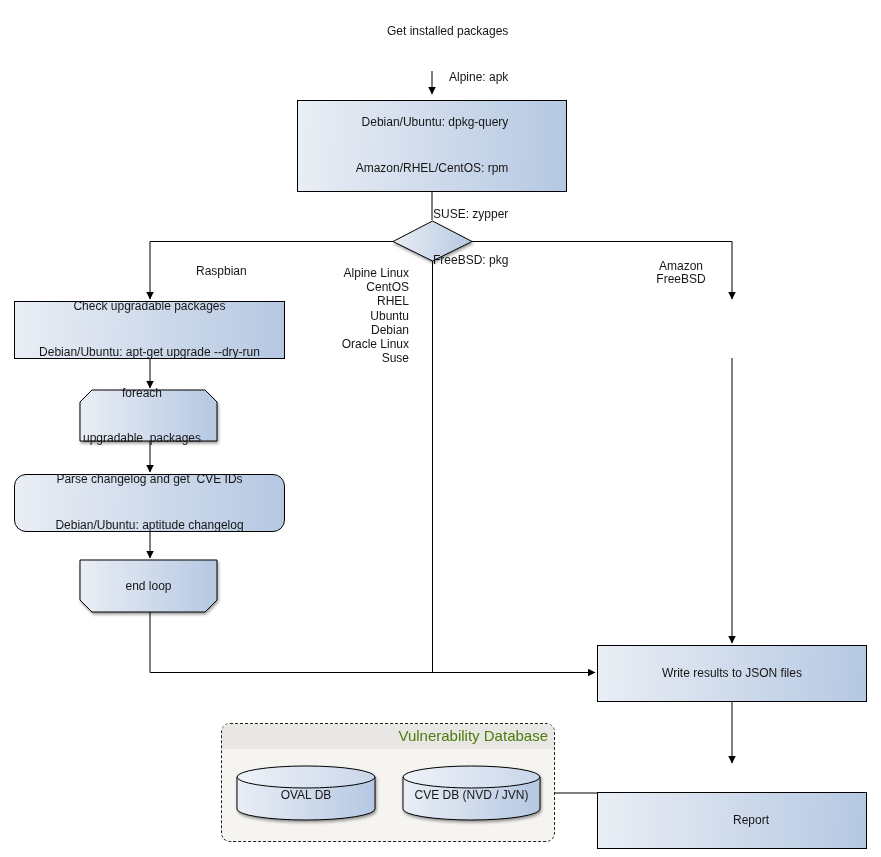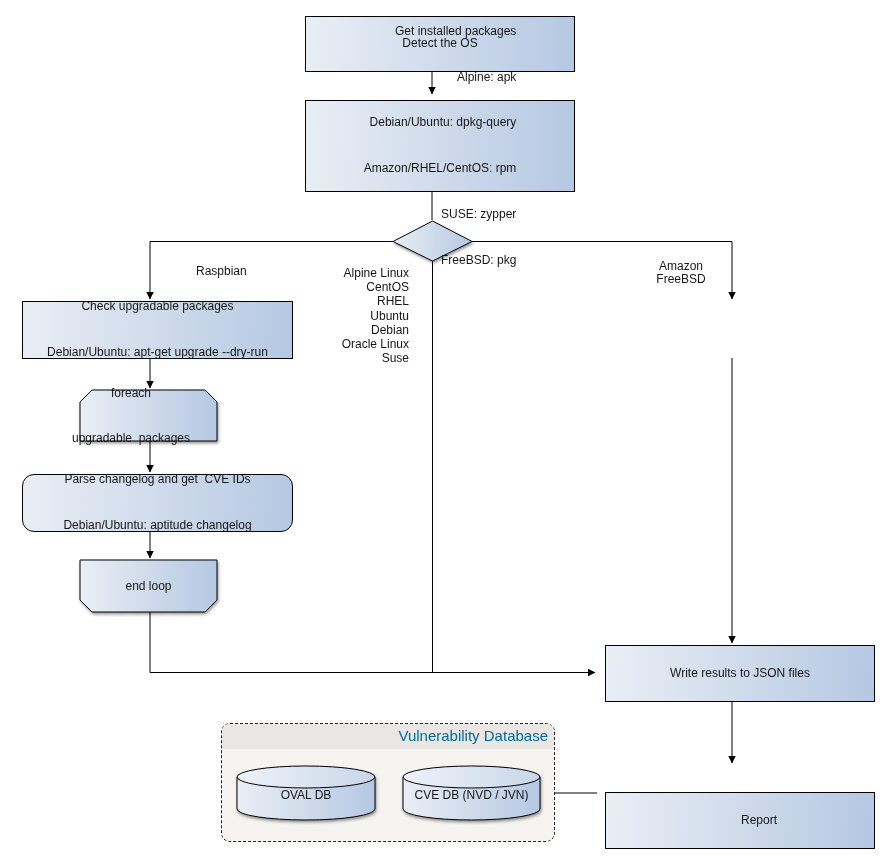--- a/index.html
+++ b/index.html
@@ -5,42 +5,42 @@
   html,body{margin:0;padding:0;background:#ffffff;}
   .canvas{
     position:relative;width:881px;height:857px;background:#ffffff;
     font-family:"Liberation Sans",sans-serif;color:#161616;overflow:hidden;
   }
   svg.layer{position:absolute;left:0;top:0;}
   .node{
     position:absolute;box-sizing:border-box;border:1px solid #000;
     background:linear-gradient(92deg,#eaeef5 0%,#b5c8e2 100%);
     display:flex;align-items:center;justify-content:center;
-    font-size:12px;line-height:15.3px;text-align:center;margin-left:8px;
+    font-size:12px;line-height:15.3px;text-align:center;
   }
   .node .pre, .pre{white-space:pre;}
   .right-block{text-align:right;}
   .shape-label{
     position:absolute;display:flex;align-items:center;justify-content:center;
     font-size:12px;line-height:15px;text-align:center;white-space:pre;
   }
   .edge-label{position:absolute;font-size:12px;line-height:14px;}
   .edge-label.center{text-align:center;margin-top:16px;}
   .edge-label.right{text-align:right;line-height:14.2px;}
   .group{
     position:absolute;left:221px;top:723px;width:334px;height:119px;
     box-sizing:border-box;border:1.5px dashed #222;border-radius:9px;
     background:#f5f4f1;
   }
   .group-strip{
     position:absolute;left:0;right:0;top:0;height:25px;
     background:#e9e7e3;border-radius:7px 7px 0 0;
   }
   .group-title{
-    position:absolute;right:6px;top:3px;font-size:15px;color:#0369a1;white-space:pre;
+    position:absolute;right:6px;top:3px;font-size:15px;color:#4d7c0f;white-space:pre;
   }
   .shadowed{filter:drop-shadow(1.5px 2px 1.5px rgba(0,0,0,0.40));}
 </style>
 </head>
 <body>
 
 <div class="canvas">
 
   <div class="group">
     <div class="group-strip"></div>
@@ -83,23 +83,20 @@
     <g class="shadowed">
       <path d="M237,777 L237,809 A69,11 0 0 0 375,809 L375,777 Z" fill="url(#gradNode)" stroke="#000" stroke-width="1"></path>
       <ellipse cx="306" cy="777" rx="69" ry="11" fill="url(#gradTop)" stroke="#000" stroke-width="1"></ellipse>
     </g>
     <g class="shadowed">
       <path d="M403,777 L403,809 A68.5,11 0 0 0 540,809 L540,777 Z" fill="url(#gradNode)" stroke="#000" stroke-width="1"></path>
       <ellipse cx="471.5" cy="777" rx="68.5" ry="11" fill="url(#gradTop)" stroke="#000" stroke-width="1"></ellipse>
     </g>
   </svg>
 
-  <div class="node" style="left:297px;top:16px;width:270px;height:56px;">
-    <div class="pre">Detect the OS</div>
-  </div>
 
   <div class="node" style="left:297px;top:100px;width:270px;height:92px;">
     <div class="pre right-block">
       <div>Get installed packages</div>
       <div>Alpine: apk</div>
       <div>Debian/Ubuntu: dpkg-query</div>
       <div>Amazon/RHEL/CentOS: rpm</div>
       <div>SUSE: zypper</div>
       <div>FreeBSD: pkg</div>
     </div>
@@ -121,21 +118,21 @@
   </div>
 
   <div class="node" style="left:597px;top:645px;width:270px;height:57px;">
     <div class="pre">Write results to JSON files</div>
   </div>
 
   <div class="node" style="left:597px;top:792px;width:270px;height:57px;padding-left:38px;">
     <div class="pre">Report</div>
   </div>
 
-  <div class="shape-label" style="left:65px;top:390px;width:132px;height:51px;border-radius:8px;">
+  <div class="shape-label" style="left:76px;top:390px;width:132px;height:51px;border-radius:8px;">
     <div>
       <div>foreach</div>
       <div>upgradable  packages</div>
     </div>
   </div>
   <div class="shape-label" style="left:237px;top:772px;width:138px;height:46px;">OVAL DB</div>
   <div class="shape-label" style="left:80px;top:560px;width:137px;height:52px;">end loop</div>
   <div class="shape-label" style="left:403px;top:772px;width:137px;height:46px;">CVE DB (NVD / JVN)</div>
 
   <div class="edge-label" style="left:196px;top:264px;">Raspbian</div>

